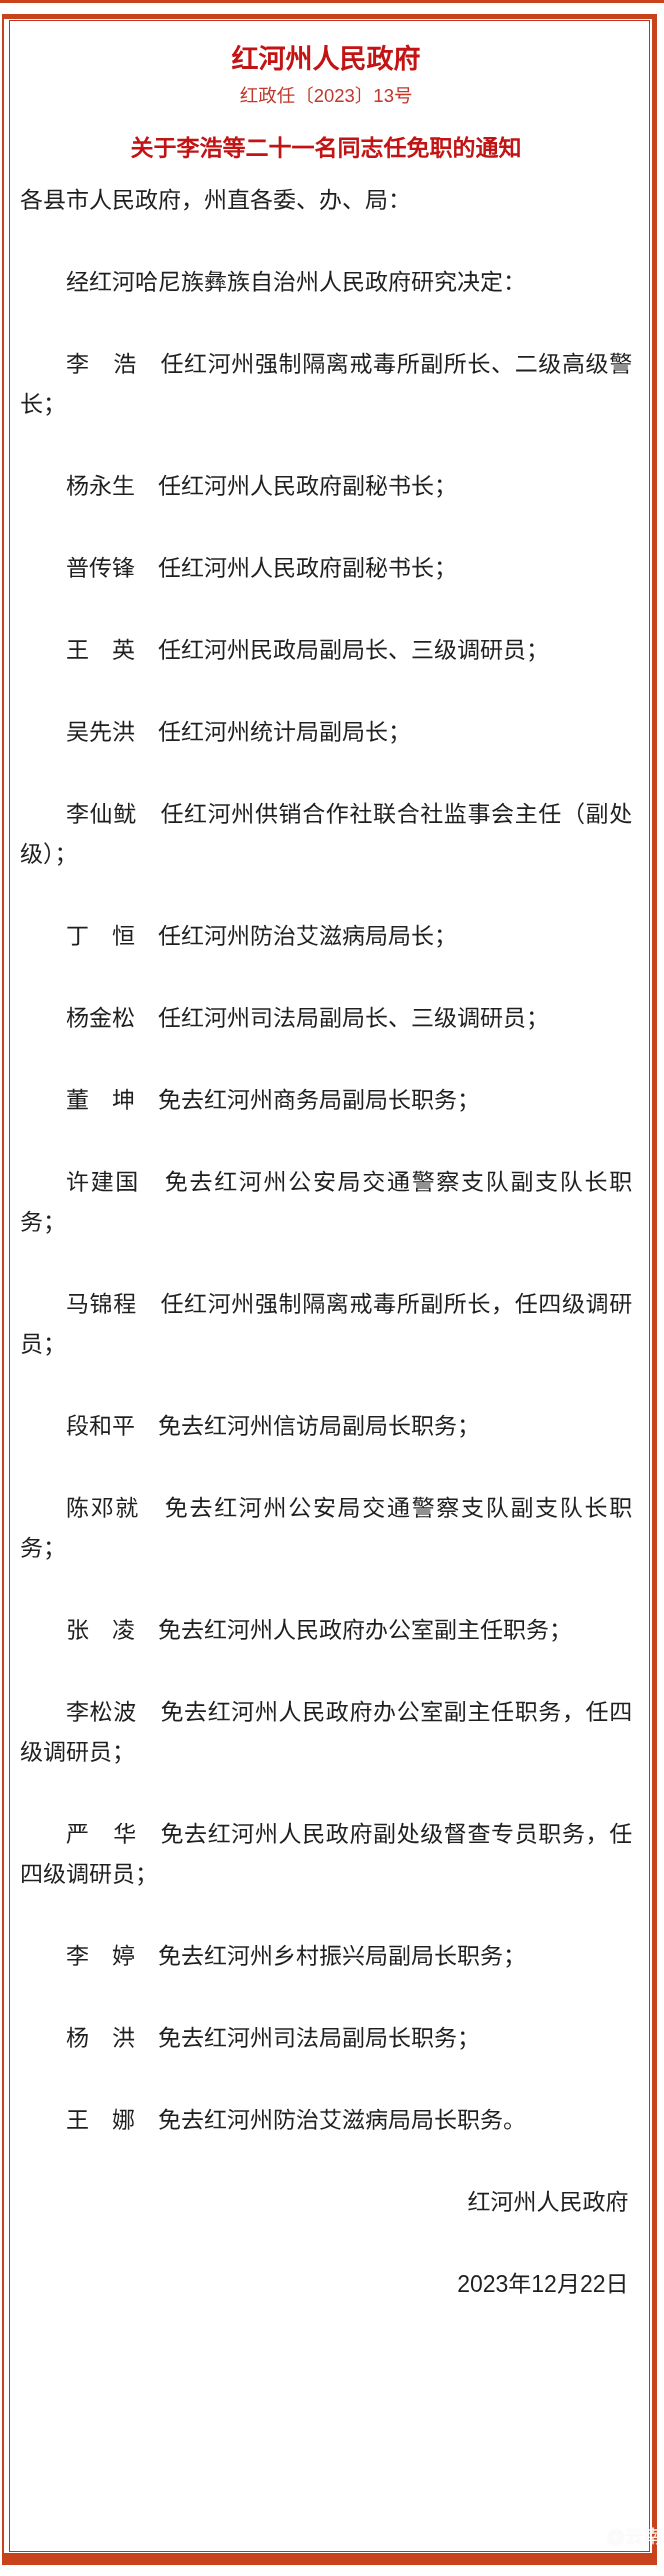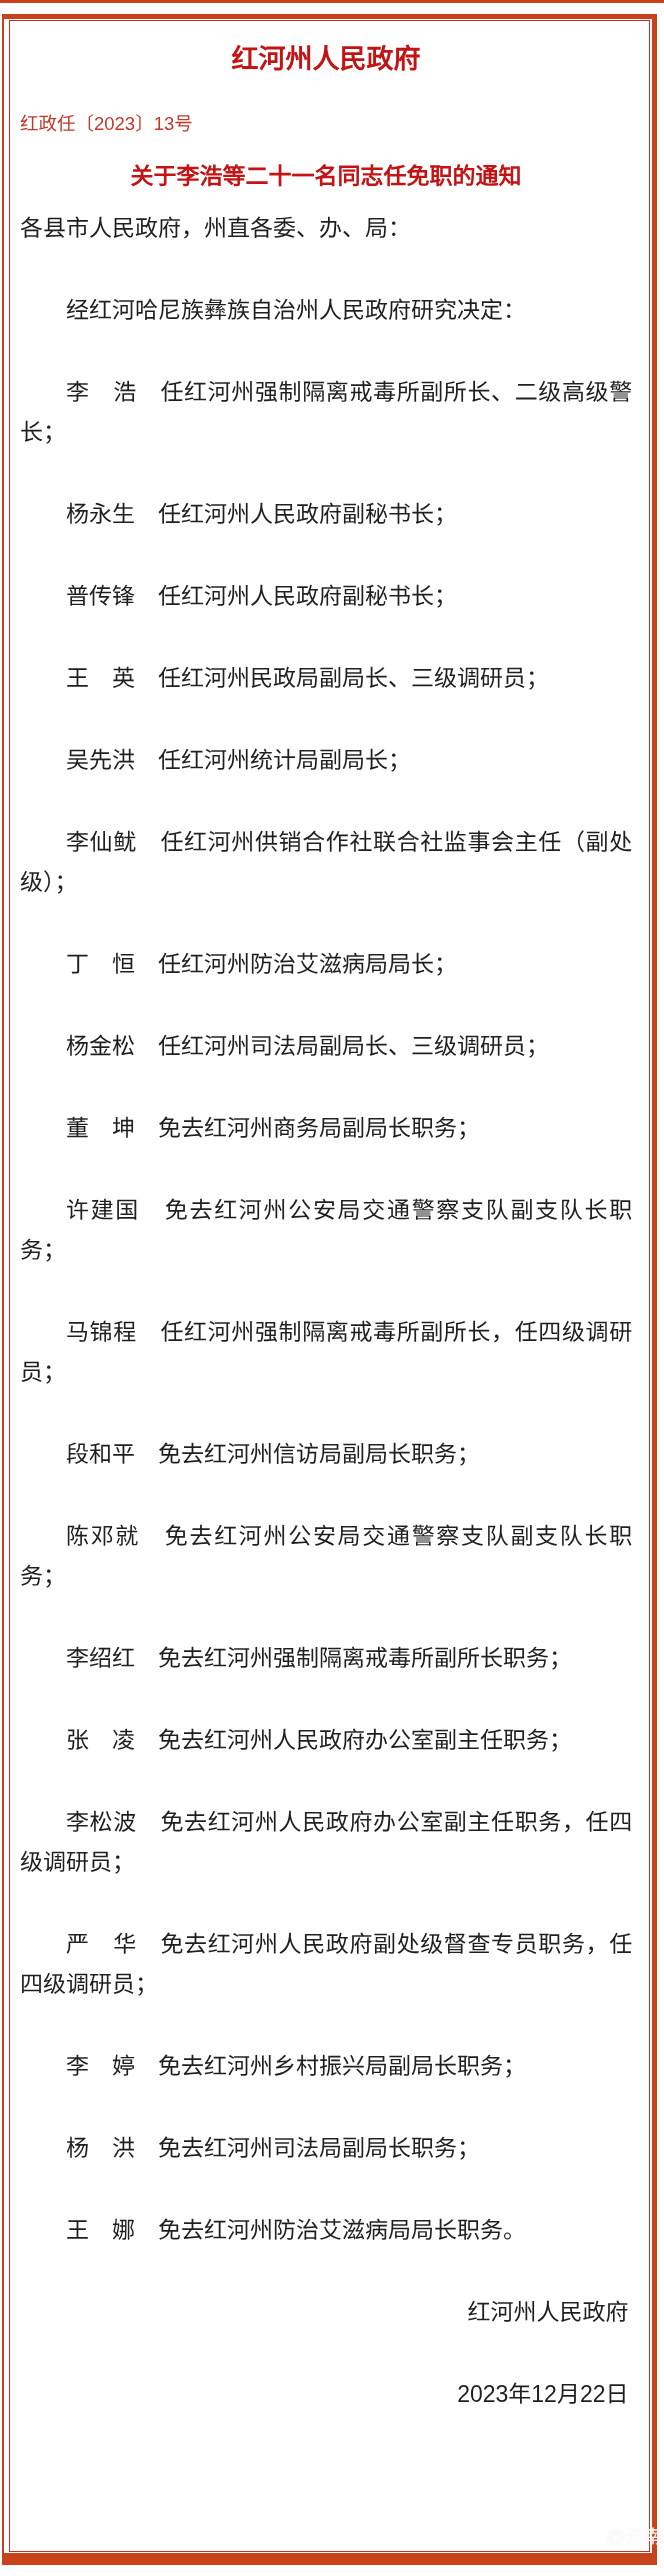--- a/index.html
+++ b/index.html
@@ -33,22 +33,22 @@
 
   
   .org-header {
     margin: 1.2px 0 0 0;
     text-align: center;
     font-size: 27px; font-weight: bold;
     color: #c21414;
     line-height: 32px;
   }
   .doc-number {
-    margin: 38px 0 0 0;
-    text-align: left;
+    margin: 10px 0 0 0;
+    text-align: center;
     font-size: 18.5px; font-weight: normal;
     color: #c0392b;
     line-height: 22px;
   }
   .doc-title {
     margin: 26px 0 0 0;
     text-align: center;
     font-size: 23px; font-weight: bold;
     color: #c21414;
     line-height: 31px;
@@ -146,21 +146,20 @@
           <p class="para">董　坤　免去红河州商务局副局长职务；</p>
 
           <p class="para">许建国　免去红河州公安局交通警察支队副支队长职务；</p>
 
           <p class="para">马锦程　任红河州强制隔离戒毒所副所长，任四级调研员；</p>
 
           <p class="para">段和平　免去红河州信访局副局长职务；</p>
 
           <p class="para">陈邓就　免去红河州公安局交通警察支队副支队长职务；</p>
 
-          <p class="para">李绍红　免去红河州强制隔离戒毒所副所长职务；</p>
 
           <p class="para">张　凌　免去红河州人民政府办公室副主任职务；</p>
 
           <p class="para">李松波　免去红河州人民政府办公室副主任职务，任四级调研员；</p>
 
           <p class="para">严　华　免去红河州人民政府副处级督查专员职务，任四级调研员；</p>
 
           <p class="para">李　婷　免去红河州乡村振兴局副局长职务；</p>
 
           <p class="para">杨　洪　免去红河州司法局副局长职务；</p>

